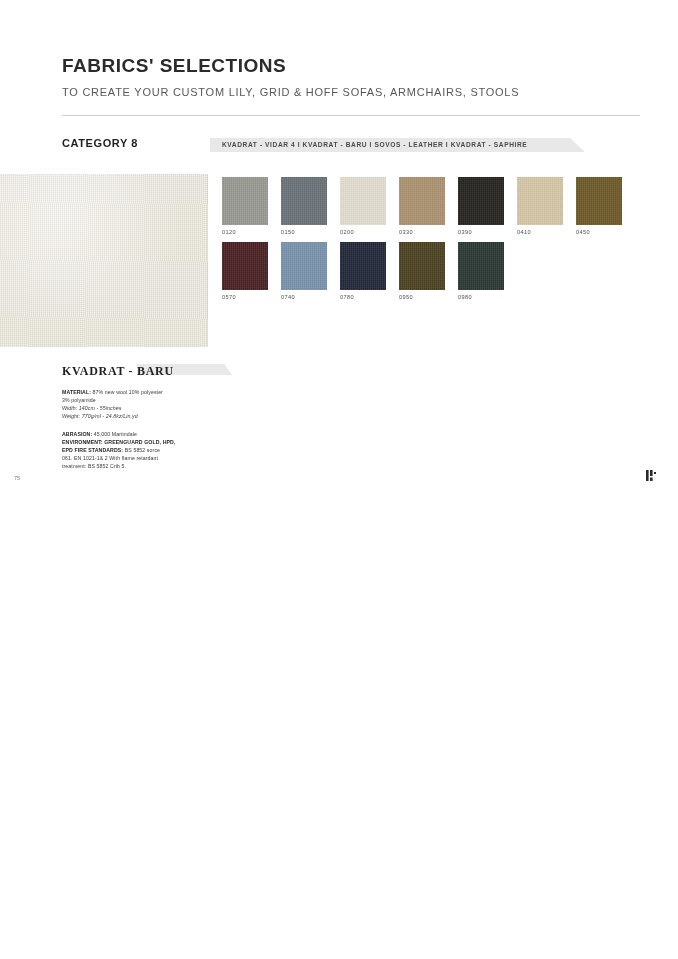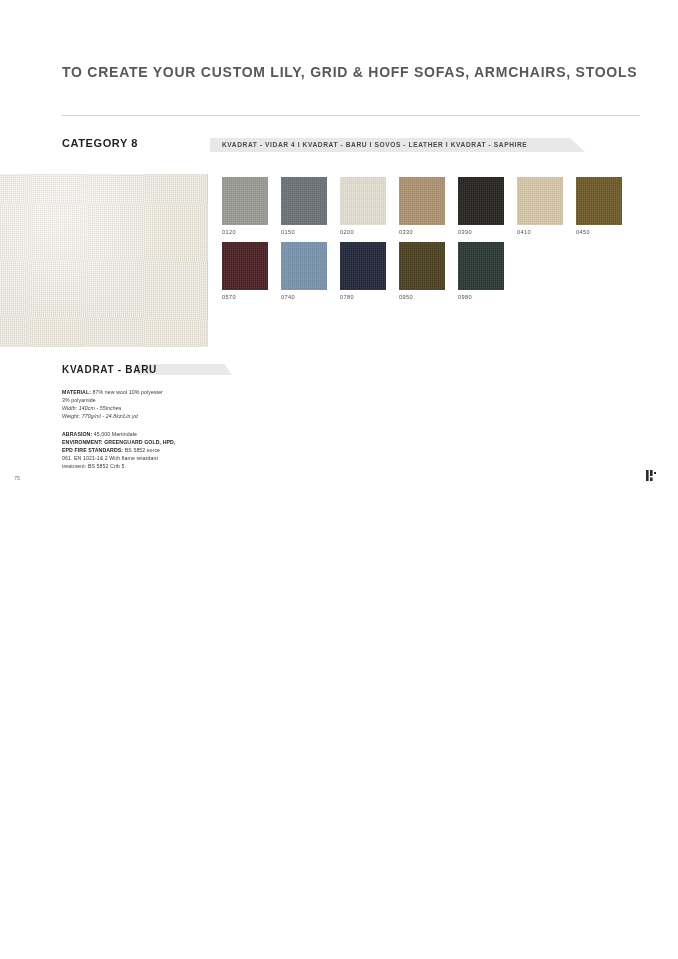--- a/index.html
+++ b/index.html
@@ -33,24 +33,24 @@
   .page-title {
     font-size: 19px;
     font-weight: bold;
     letter-spacing: 0.5px;
     color: #2b2b2b;
     margin: 0;
     font-family: "Liberation Sans", sans-serif;
   }
   .page-subtitle {
     margin: 9px 0 0 0;
-    font-size: 14px;
+    font-size: 11px;
     letter-spacing: 0.75px;
     color: #585858;
-    font-weight: bold;
+    font-weight: normal;
   }
   .header-rule {
     position: absolute;
     left: 62px;
     top: 115px;
     width: 578px;
     height: 1px;
     background: #cfcfcf;
   }
 
@@ -152,25 +152,26 @@
     left: 75px;
     top: 0;
     width: 95px;
     height: 11px;
     background: #e9e9e9;
     -webkit-clip-path: polygon(0 0, 92% 0, 100% 100%, 0 100%);
     clip-path: polygon(0 0, 92% 0, 100% 100%, 0 100%);
   }
   .fabric-name {
     position: relative;
-    font-size: 10px;
+    font-size: 12px;
     font-weight: bold;
     letter-spacing: 0.7px;
     color: #1f1f1f;
     white-space: nowrap;
+    font-family: Liberation Serif, serif;
   }
 
   .spec-block {
     position: absolute;
     left: 62px;
     width: 132px;
     color: #3a3a3a;
   }
   .spec-block-a { top: 388px; }
   .spec-block-b { top: 430px; }
@@ -198,20 +199,21 @@
     width: 16px;
     height: 16px;
   }
 </style>
 </head>
 <body>
 
 <div class="page">
 
   <div class="header">
+    <h1 class="page-title">FABRICS' SELECTIONS</h1>
     <div class="page-subtitle">TO CREATE YOUR CUSTOM LILY, GRID &amp; HOFF SOFAS, ARMCHAIRS, STOOLS</div>
   </div>
   <div class="header-rule"></div>
 
   <div class="category-label">CATEGORY 8</div>
   <div class="breadcrumb-tab"></div>
   <div class="breadcrumb-text">KVADRAT - VIDAR 4 I KVADRAT - BARU I SOVOS - LEATHER I KVADRAT - SAPHIRE</div>
 
   <div class="hero"></div>
 

